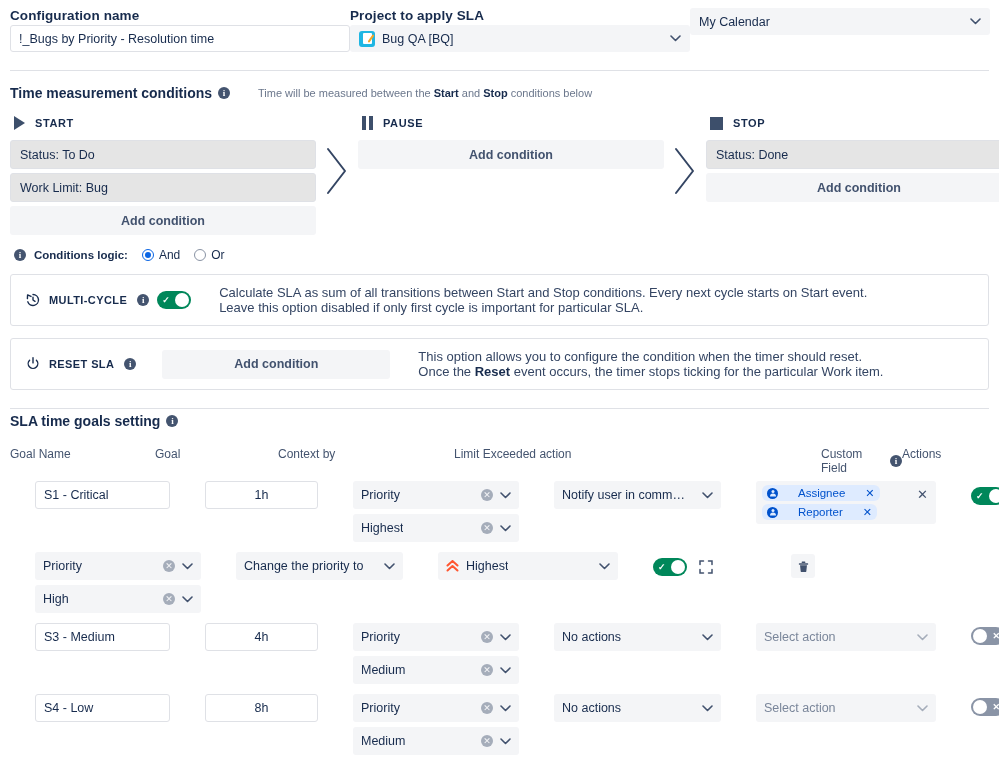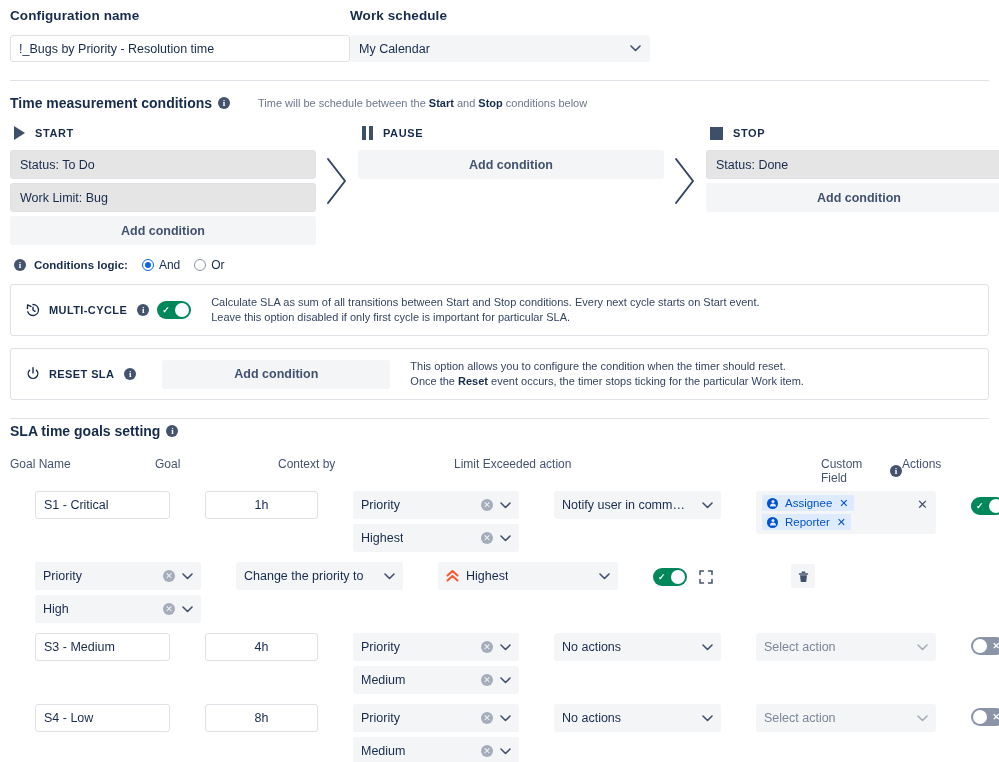--- a/index.html
+++ b/index.html
@@ -13,21 +13,21 @@
     overflow: hidden;
   }
   .page { padding: 0 10px; }
 
   
   .top-row { display:flex; gap: 0; padding-top: 8px; }
   .top-col { flex: 0 0 auto; }
   .col-1 { width: 340px; }
   .col-2 { width: 340px; }
   .col-3 { width: 300px; }
-  .field-label { font-size: 13.5px; font-weight: bold; color:#172B4D; margin-bottom: 12px; letter-spacing:.1px;}
+  .field-label { font-size: 13.5px; font-weight: bold; color:#172B4D; margin-bottom: 2px; letter-spacing:.1px;}
   .input-box {
     height: 27px; border:1px solid #DFE1E6; border-radius:3px;
     background:#fff; display:flex; align-items:center; padding: 0 8px;
     font-size:12.5px; color:#172B4D;
   }
   .select-box {
     height: 27px; border:1px solid transparent; border-radius:3px;
     background:#F4F5F7; display:flex; align-items:center; padding: 0 8px;
     font-size:12.5px; color:#172B4D; justify-content:space-between;
   }
@@ -90,21 +90,21 @@
   .radio-text{ font-size:12px; color:#172B4D;}
 
   
   .panel {
     border:1px solid #DFE1E6; border-radius:3px; background:#fff;
     display:flex; align-items:center; padding:10px 14px; margin-top:12px;
     min-height:44px;
   }
   .panel-left { display:flex; align-items:center; gap:8px; flex:0 0 auto;}
   .panel-label { font-size:11px; font-weight:bold; letter-spacing:.4px; color:#172B4D;}
-  .panel-desc { font-size:11px; color:#344563; line-height:15px; margin-left:20px;}
+  .panel-desc { font-size:13px; color:#344563; line-height:15px; margin-left:28px;}
   .panel-desc b { color:#172B4D;}
 
   .toggle {
     width:34px;height:18px;border-radius:10px; position:relative; flex:0 0 auto;
     display:flex;align-items:center;
   }
   .toggle.on { background:#00875A; }
   .toggle.off { background:#8A94A6; }
   .toggle .knob { position:absolute; width:14px;height:14px;border-radius:50%; background:#fff; top:2px;}
   .toggle.on .knob { right:2px; }
@@ -160,22 +160,22 @@
     font-family:"Liberation Sans", sans-serif;
   }
   .sel.dim .chev { color:#A5ADBA; }
 
   .tagbox {
     background:#F4F5F7; border-radius:3px; padding:4px 6px; display:flex;
     justify-content:space-between; align-items:flex-start; min-height:28px;
   }
   .tags { display:flex; flex-direction:column; gap:3px; }
   .tag {
-    background:#DEEBFF; color:#0052CC; border-radius:1px; font-size:11.5px;
-    padding:2px 5px; display:flex; align-items:center; gap:7px; width:max-content;
+    background:#DEEBFF; color:#0052CC; border-radius:6px; font-size:11.5px;
+    padding:2px 5px; display:flex; align-items:center; gap:20px; width:max-content;
   }
   .tag .av {
     width:11px;height:11px;border-radius:50%; background:#0052CC; color:#DEEBFF;
     display:flex;align-items:center;justify-content:center; flex:0 0 auto;
   }
   .tag .tx { color:#0052CC; }
   .tag .rx { color:#0052CC; font-size:11px; line-height:1;}
   .tagbox .bigx { color:#42526E; font-size:13px; line-height:1; padding:3px 2px 0 0;}
 
   .prio-icon { display:flex; flex-direction:column; align-items:center; line-height:.55; color:#FF5630; font-size:13px; font-weight:bold; flex:0 0 auto;}
@@ -195,41 +195,57 @@
 </head>
 <body>
 
 <div class="page">
 
   <div class="top-row">
     <div class="top-col col-1">
       <div class="field-label">Configuration name</div>
       <div class="input-box">!_Bugs by Priority - Resolution time</div>
     </div>
+    <div class="top-col col-2">
+      <div class="field-label">Project to apply SLA</div>
+      <div class="select-box">
+        <span class="sel-inner">
+          <span class="proj-icon">
+            <span class="pi-paper"></span>
+              <span class="pi-pen"></span>
+          </span>
+          <span>Bug QA [BQ]</span>
+        </span>
+        <span class="chev">
+          <svg width="11" height="7" viewBox="0 0 11 7">
+              <path d="M1 1l4.5 4.5L10 1" stroke="#42526E" stroke-width="1.6" fill="none" stroke-linecap="round" stroke-linejoin="round"></path>
+            </svg>
+        </span>
+      </div>
+    </div>
     <div class="top-col col-3">
-      <div class="field-label">Work schedule</div>
       <div class="select-box">
         <span class="sel-inner">
             <span>My Calendar</span>
           </span>
         <span class="chev">
           <svg width="11" height="7" viewBox="0 0 11 7">
               <path d="M1 1l4.5 4.5L10 1" stroke="#42526E" stroke-width="1.6" fill="none" stroke-linecap="round" stroke-linejoin="round"></path>
             </svg>
         </span>
       </div>
     </div>
   </div>
 
   <div class="hr"></div>
 
   <div class="tm-header">
     <span class="sec-title">Time measurement conditions</span>
     <span class="info-i">i</span>
-    <span class="tm-hint"><span>Time will be schedule between the </span><b>Start</b><span> and </span><b>Stop</b><span> conditions below</span></span>
+    <span class="tm-hint"><span>Time will be measured between the </span><b>Start</b><span> and </span><b>Stop</b><span> conditions below</span></span>
   </div>
 
   <div class="cond-row">
 
     <div class="cond-col">
       <div class="cond-head">
         <span class="ic-play"></span>
         <span class="lbl">START</span>
       </div>
       <div class="cond-item">Status: To Do</div>

